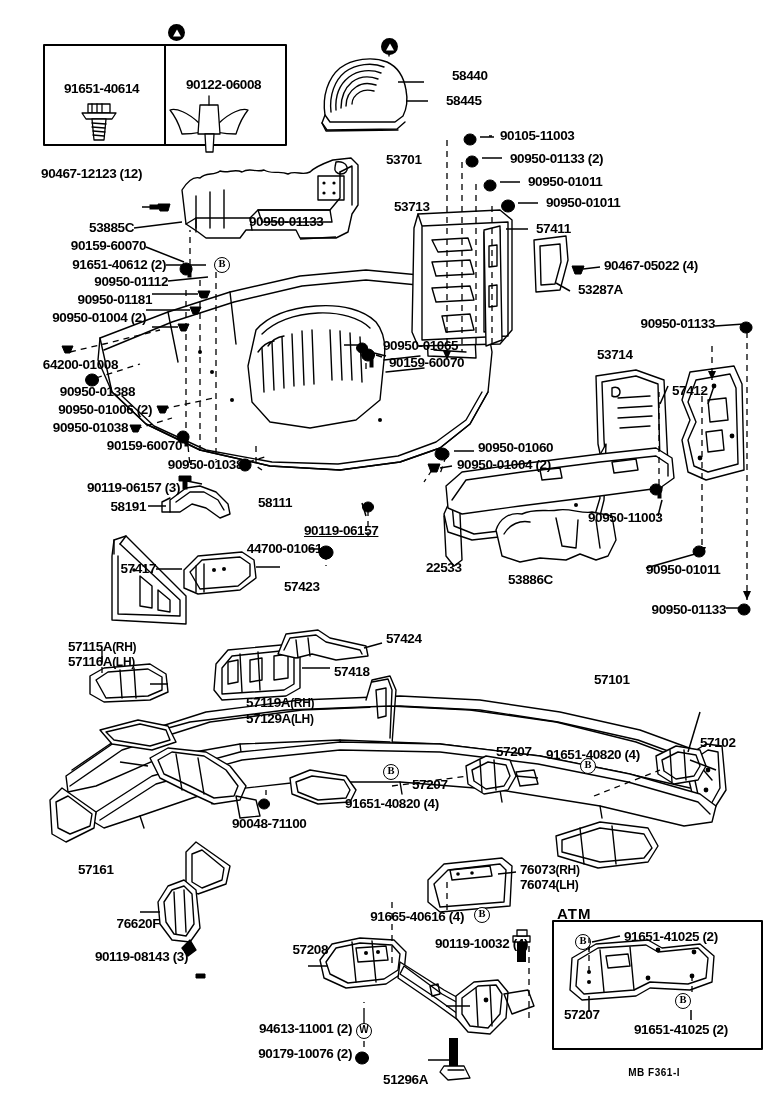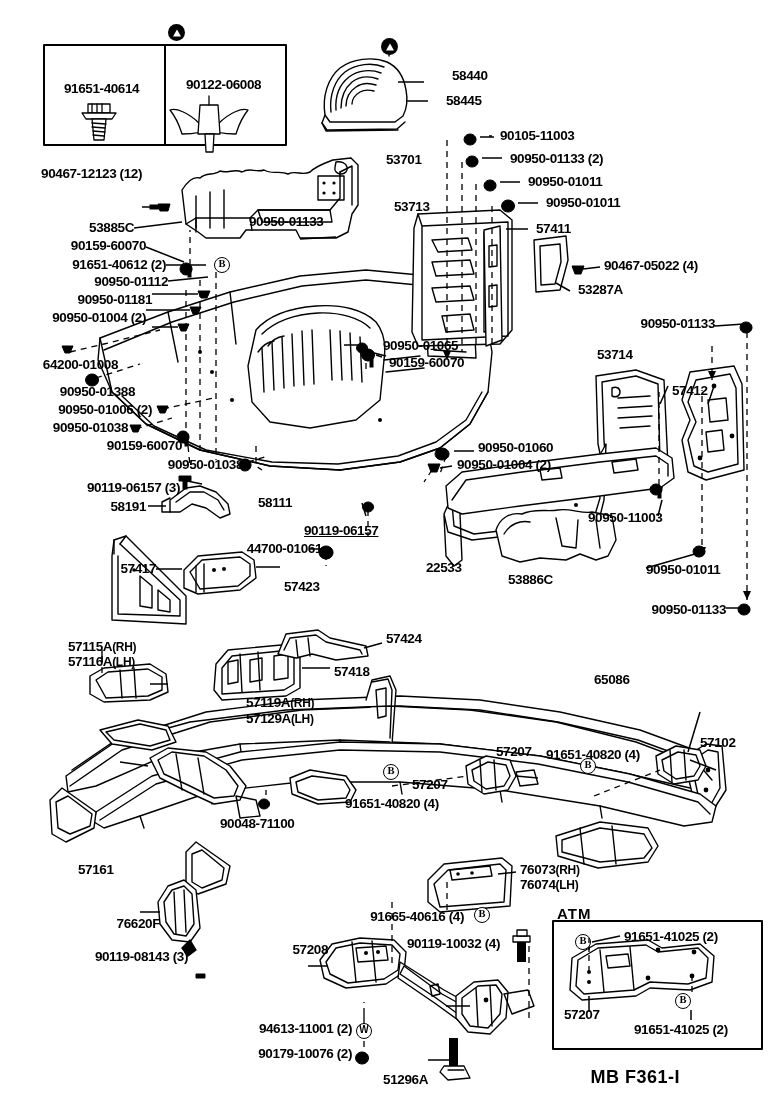--- a/index.html
+++ b/index.html
@@ -12,21 +12,21 @@
   #svgroot{position:absolute;left:0;top:0;width:776px;height:1106px;}
   .lbl{
     position:absolute;white-space:nowrap;color:#000;
     font-family:"Liberation Sans", sans-serif;
     font-weight:bold;font-size:13.5px;letter-spacing:-0.4px;
     line-height:13px;
   }
   .lbl .suf{font-size:12px;font-weight:bold;letter-spacing:-0.3px;}
   .lbl.r{transform:translateX(-100%);}
   .footer{
-    position:absolute;font-weight:bold;font-size:18px;letter-spacing:0.5px;
+    position:absolute;font-weight:bold;font-size:10px;letter-spacing:0.5px;
   }
   .tri-marker{
     position:absolute;width:17px;height:17px;border-radius:50%;
     background:#000;
   }
   .tri-marker:after{
     content:"";position:absolute;left:50%;top:52%;
     transform:translate(-50%,-50%);
     width:0;height:0;border-left:4.5px solid transparent;
     border-right:4.5px solid transparent;border-bottom:7.5px solid #fff;
@@ -618,41 +618,41 @@
   <div class="lbl" style="left:508px;top:573px;">53886C</div>
 
   <div class="lbl" style="left:386px;top:632px;">57424</div>
   <div class="lbl" style="left:334px;top:665px;">57418</div>
   <div class="lbl" style="left:246px;top:696px;">
     <span>57119A</span><span class="suf">(RH)</span>
   </div>
   <div class="lbl" style="left:246px;top:712px;">
     <span>57129A</span><span class="suf">(LH)</span>
   </div>
-  <div class="lbl" style="left:594px;top:673px;">65086</div>
-  <div class="lbl" style="left:220px;top:817px;">90048-71100</div>
+  <div class="lbl" style="left:594px;top:673px;">57101</div>
+  <div class="lbl" style="left:232px;top:817px;">90048-71100</div>
   <div class="lbl" style="left:345px;top:797px;">91651-40820 (4)</div>
   <div class="lbl" style="left:412px;top:778px;">57207</div>
   <div class="lbl" style="left:546px;top:748px;">91651-40820 (4)</div>
   <div class="lbl" style="left:496px;top:745px;">57207</div>
   <div class="lbl" style="left:700px;top:736px;">57102</div>
   <div class="lbl" style="left:78px;top:863px;">57161</div>
 
   <div class="lbl" style="left:520px;top:863px;">
     <span>76073</span><span class="suf">(RH)</span>
   </div>
   <div class="lbl" style="left:520px;top:878px;">
     <span>76074</span><span class="suf">(LH)</span>
   </div>
 
   <div class="lbl r" style="left:160px;top:917px;">76620F</div>
   <div class="lbl r" style="left:188px;top:950px;">90119-08143 (3)</div>
   <div class="lbl r" style="left:464px;top:910px;">91665-40616 (4)</div>
   <div class="lbl r" style="left:328px;top:943px;">57208</div>
-  <div class="lbl r" style="left:500px;top:937px;">90119-10032 (4)</div>
+  <div class="lbl r" style="left:528px;top:937px;">90119-10032 (4)</div>
   <div class="lbl r" style="left:352px;top:1022px;">94613-11001 (2)</div>
   <div class="lbl r" style="left:352px;top:1047px;">90179-10076 (2)</div>
   <div class="lbl r" style="left:428px;top:1073px;text-align:right;">51296A</div>
 
   <div class="lbl" style="left:557px;top:907px;font-size:15px;letter-spacing:1px;">ATM</div>
   <div class="lbl" style="left:624px;top:930px;">91651-41025 (2)</div>
   <div class="lbl" style="left:634px;top:1023px;">91651-41025 (2)</div>
   <div class="lbl" style="left:564px;top:1008px;">57207</div>
 
   <svg style="position:absolute;left:0;top:0;width:776px;height:1106px;pointer-events:none;">

